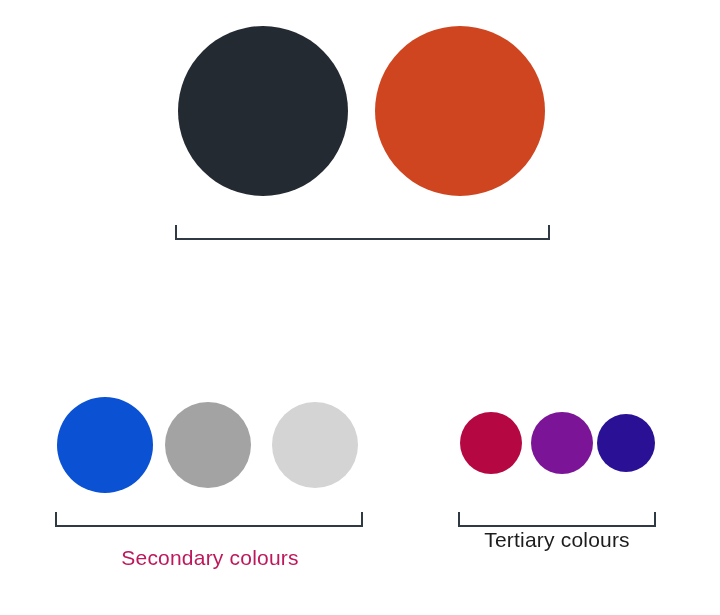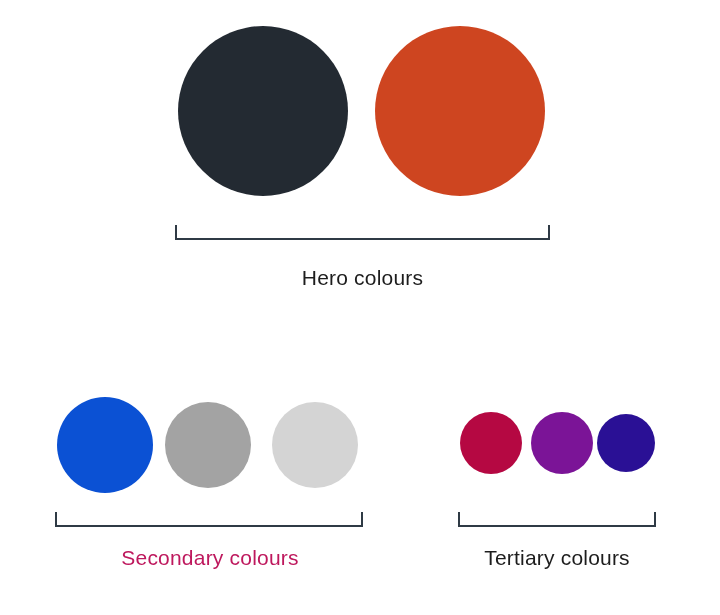--- a/index.html
+++ b/index.html
@@ -99,36 +99,35 @@
   }
   #tertiary-swatch-2 {
     left: 597px;  top: 414px;
     width: 58px;  height: 58px;
   }
   #tertiary-bracket {
     left: 458px;  top: 512px;
     width: 198px; height: 15px;
   }
   #tertiary-label {
-    left: 452px;  top: 546px;
+    left: 452px;  top: 528px;
     width: 210px;
   }
 </style>
 </head>
 <body style="background: rgb(255, 255, 255);">
 
 <div class="palette-board">
 
   <div class="swatch" id="hero-swatch-0" style="background-color: rgb(35, 42, 50);"></div>
 
   <div class="swatch" id="hero-swatch-1" style="background-color: rgb(206, 69, 32);"></div>
 
   <div class="bracket" id="hero-bracket" style="border-left-color: rgb(47, 58, 69); border-right-color: rgb(47, 58, 69); border-bottom-color: rgb(47, 58, 69);"></div>
 
-  <div class="group-label" id="hero-label" style="color: rgb(29, 29, 29);">Hero colours</div>
 
   <div class="swatch" id="secondary-swatch-0" style="background-color: rgb(11, 81, 212);"></div>
 
   <div class="swatch" id="secondary-swatch-1" style="background-color: rgb(163, 163, 163);"></div>
 
   <div class="swatch" id="secondary-swatch-2" style="background-color: rgb(212, 212, 212);"></div>
 
   <div class="bracket" id="secondary-bracket" style="border-left-color: rgb(47, 58, 69); border-right-color: rgb(47, 58, 69); border-bottom-color: rgb(47, 58, 69);"></div>
 
   <div class="group-label" id="secondary-label" style="color: #be185d;">Secondary colours</div>

